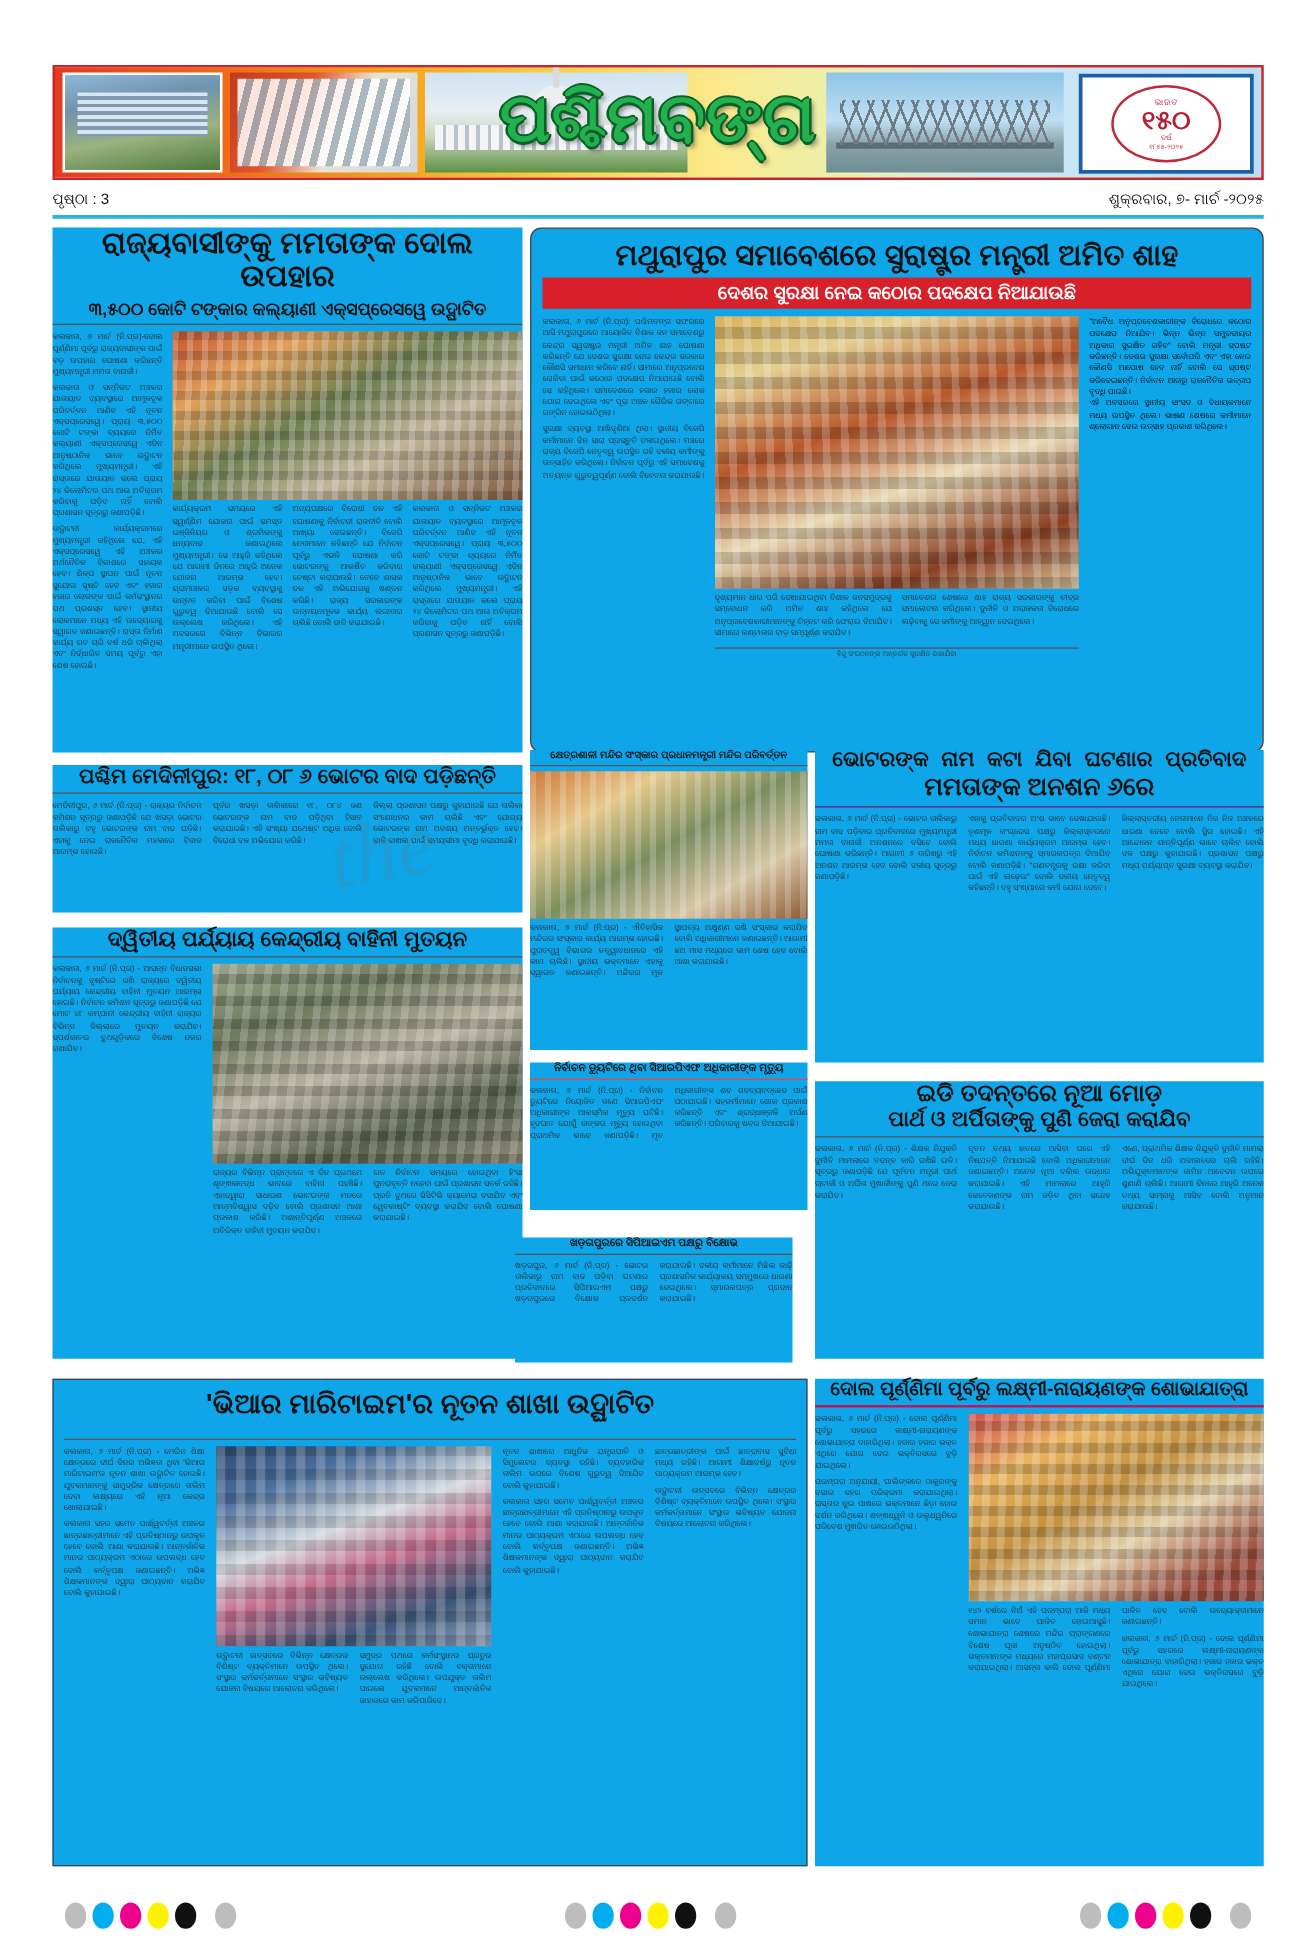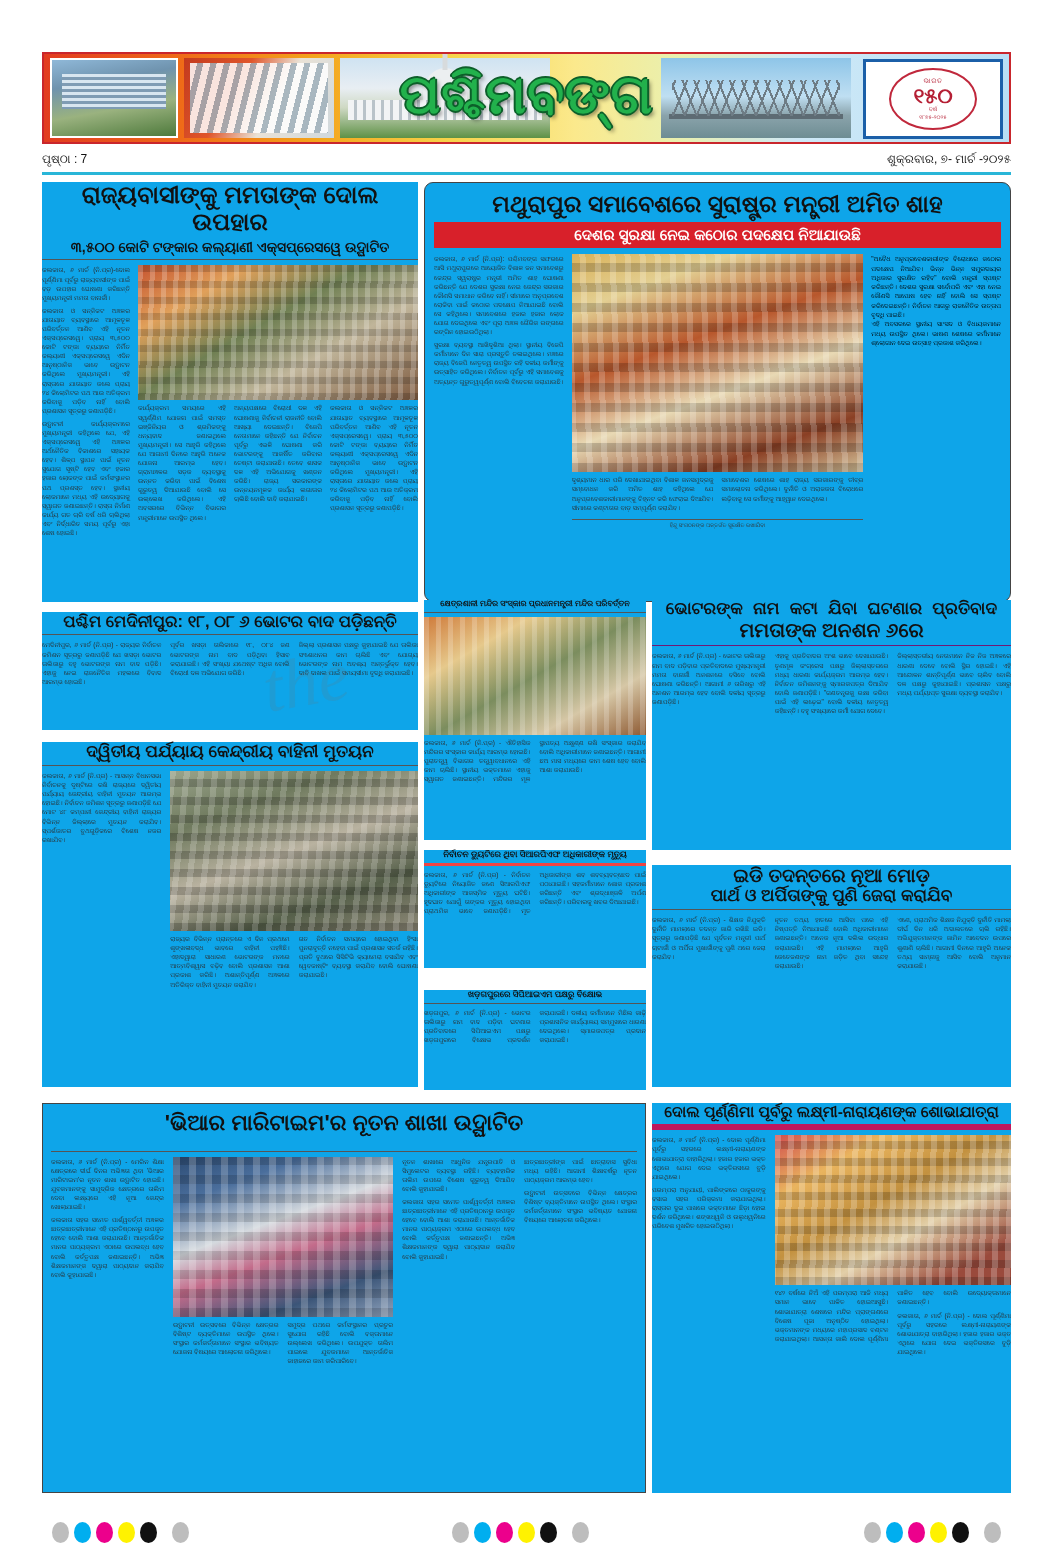--- a/index.html
+++ b/index.html
@@ -115,22 +115,22 @@
                repeating-linear-gradient(0deg,rgba(0,0,0,.2) 0 8px,transparent 8px 18px);}
 
   
   #art5{ left:424px; top:600px; width:222px; height:240px; border:none; }
   #art5 .h1{ font-size:8px; padding-bottom:3px; border-bottom:1px solid #555; }
   .ph5{ width:100%; height:118px; margin:4px 0 3px;
     background:linear-gradient(150deg,#cf7a3a 0%,#e6c98c 25%,#7b8d5e 50%,#d6c7a6 75%,#8e5a33 100%); }
   .ph5:after{content:"";position:absolute;inset:0;
     background:repeating-linear-gradient(90deg,rgba(255,255,255,.2) 0 5px,transparent 5px 12px);}
   #art6{ left:424px; top:850px; width:222px; height:118px; border:none; }
-  #art6 .h1{ font-size:8.5px; padding-bottom:3px; border-bottom:3px solid #ef4444; }
-  #art7{ left:424px; top:990px; width:222px; height:100px; border:none; }
+  #art6 .h1{ font-size:8.5px; padding-bottom:3px; border-bottom:1px solid #ef4444; }
+  #art7{ left:412px; top:990px; width:222px; height:100px; border:none; }
   #art7 .h1{ font-size:8.5px; padding-bottom:3px; border-bottom:1px solid #555; }
 
   
   #art8{ left:652px; top:600px; width:359px; height:250px; border:none; }
   #art8 .h1{ font-size:17px;font-family:Liberation Mono, monospace; }
   #art8 .h1b{ font-size:20px; padding-bottom:4px; border-bottom:1px solid #701a75; }
   #art8 .grid{ display:grid; grid-template-columns:1fr 1fr 1fr; gap:0 9px; margin-top:5px; }
   #art9{ left:652px; top:865px; width:359px; height:222px; border:none; }
   #art9 .h1{ font-size:19px; }
   #art9 .h1b{ font-size:17px; padding-bottom:4px; border-bottom:1px solid #555; }
@@ -141,21 +141,21 @@
   #art10 .h1{ font-size:22px; padding-bottom:15px; border-bottom:1px solid #555; }
   #art10 .grid{ display:grid; grid-template-columns:1fr 1.95fr 1fr 1fr; gap:0 9px; margin-top:5px; }
   .ph10{ width:100%; height:160px; margin-bottom:3px;
     background:linear-gradient(160deg,#2b4a72 0%,#4a6e9c 20%,#d4d9de 42%,#c36b8a 58%,#3b5578 80%,#8fa3bd 100%); }
   .ph10:after{content:"";position:absolute;inset:0;
     background:repeating-linear-gradient(90deg,rgba(255,255,255,.2) 0 7px,transparent 7px 16px),
                repeating-linear-gradient(0deg,rgba(0,0,0,.15) 0 9px,transparent 9px 19px);}
 
   
   #art11{ left:652px; top:1103px; width:359px; height:390px; border:none; }
-  #art11 .h1{ font-size:15.5px; padding-bottom:4px; border-bottom:6px solid #be185d; }
+  #art11 .h1{ font-size:15.5px; padding-bottom:4px; border-bottom:2px solid #be185d; }
   #art11 .grid{ display:grid; grid-template-columns:1fr 1fr 1fr; gap:0 9px; margin-top:5px; }
   .ph11{ width:100%; height:150px; margin-bottom:3px;
     background:linear-gradient(150deg,#d14f4f 0%,#e9b45e 22%,#c3913f 44%,#e2cfa8 62%,#9a4a3c 85%); }
   .ph11:after{content:"";position:absolute;inset:0;
     background:repeating-linear-gradient(92deg,rgba(255,255,255,.22) 0 6px,transparent 6px 13px),
                repeating-linear-gradient(0deg,rgba(0,0,0,.18) 0 8px,transparent 8px 17px);}
 
   
   .wm{ position:absolute; left:270px; top:620px; width:330px; height:180px;
     font-size:70px; color:rgba(110,110,110,.17); font-style:italic;
@@ -186,21 +186,21 @@
       <div class="logo-inner">
         <div class="logo-top">ଭାରତ</div>
         <div class="logo-num">୧୫୦</div>
         <div class="logo-sub">ବର୍ଷ</div>
         <div class="logo-bot">୧୮୭୫-୨୦୨୫</div>
       </div>
     </div>
   </div>
 
   <div class="dateline">
-    <span>ପୃଷ୍ଠା : 7</span>
+    <span>ପୃଷ୍ଠା : 3</span>
     <span>ଶୁକ୍ରବାର, ୭- ମାର୍ଚ -୨୦୨୫</span>
   </div>
   <div class="rule-cyan"></div>
 
   <div class="box" id="art1">
     <div class="hl h1">ରାଜ୍ୟବାସୀଙ୍କୁ ମମତାଙ୍କ ଦୋଲ ଉପହାର</div>
     <div class="hl h2">୩,୫୦୦ କୋଟି ଟଙ୍କାର କଲ୍ୟାଣୀ ଏକ୍ସପ୍ରେସୱେ ଉଦ୍ଘାଟିତ</div>
     <div class="grid">
       <div class="body-txt">
         <p>କଲକାତା, ୬ ମାର୍ଚ (ନି.ପ୍ର)-ଦୋଲ ପୂର୍ଣ୍ଣିମା ପୂର୍ବରୁ ରାଜ୍ୟବାସୀଙ୍କ ପାଇଁ ବଡ଼ ଉପହାର ଘୋଷଣା କରିଛନ୍ତି ମୁଖ୍ୟମନ୍ତ୍ରୀ ମମତା ବାନାର୍ଜୀ।</p>

